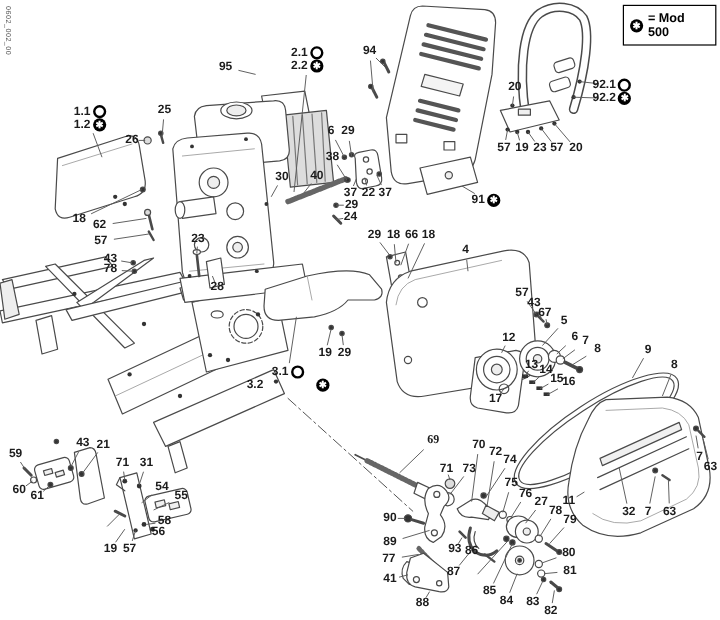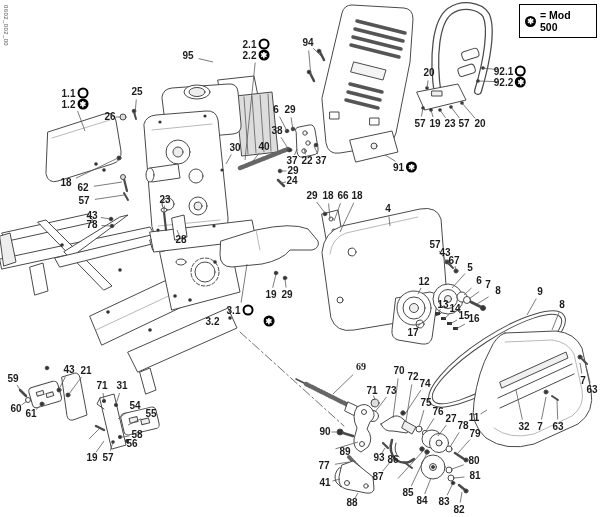--- a/index.html
+++ b/index.html
@@ -646,21 +646,21 @@
       </div>
       <div class="callout" style="left: 463px; top: 426px;">
         <span>78</span>
       </div>
       <div class="callout" style="left: 475px; top: 434px;">
         <span>79</span>
       </div>
       <div class="callout" style="left: 325px; top: 432px;">
         <span>90</span>
       </div>
-      <div class="callout" style="left: 325px; top: 452px; margin-left: 20px;">
+      <div class="callout" style="left: 325px; top: 452px;">
         <span>89</span>
       </div>
       <div class="callout" style="left: 379px; top: 458px;">
         <span>93</span>
       </div>
       <div class="callout" style="left: 324px; top: 466px;">
         <span>77</span>
       </div>
       <div class="callout" style="left: 325px; top: 483px;">
         <span>41</span>

